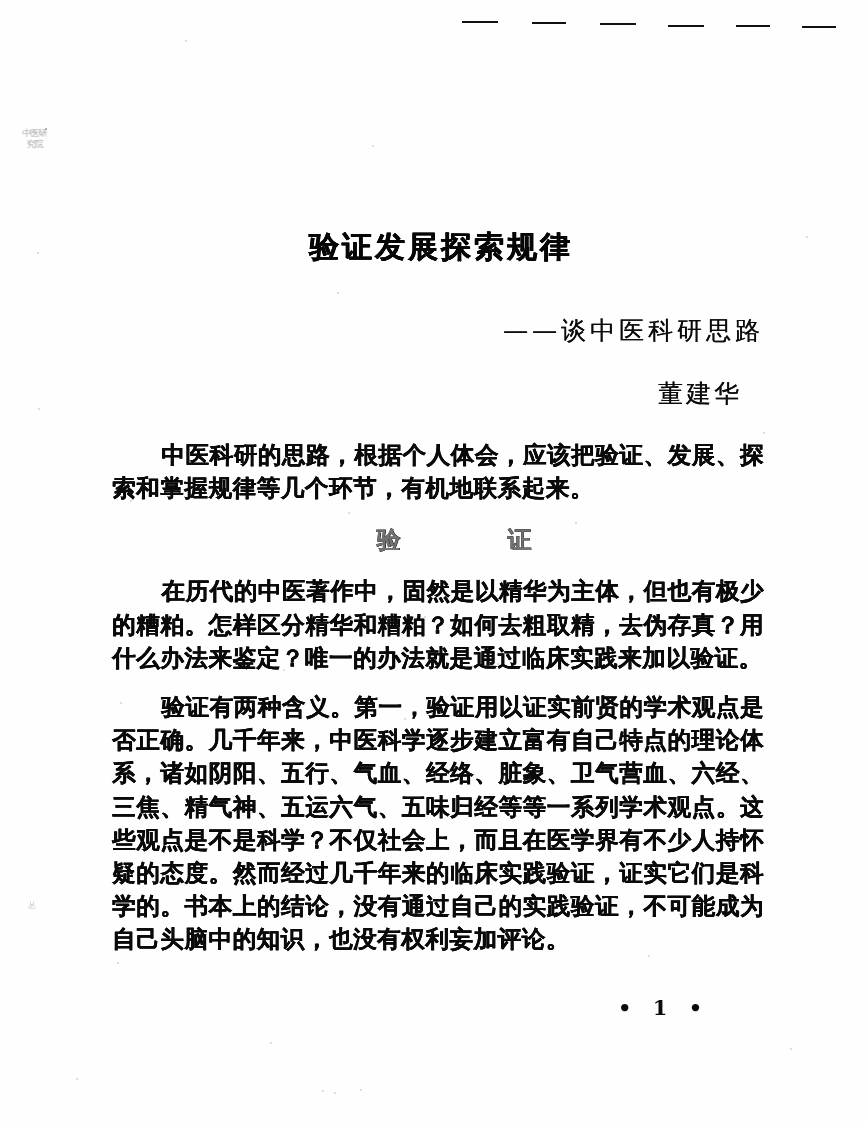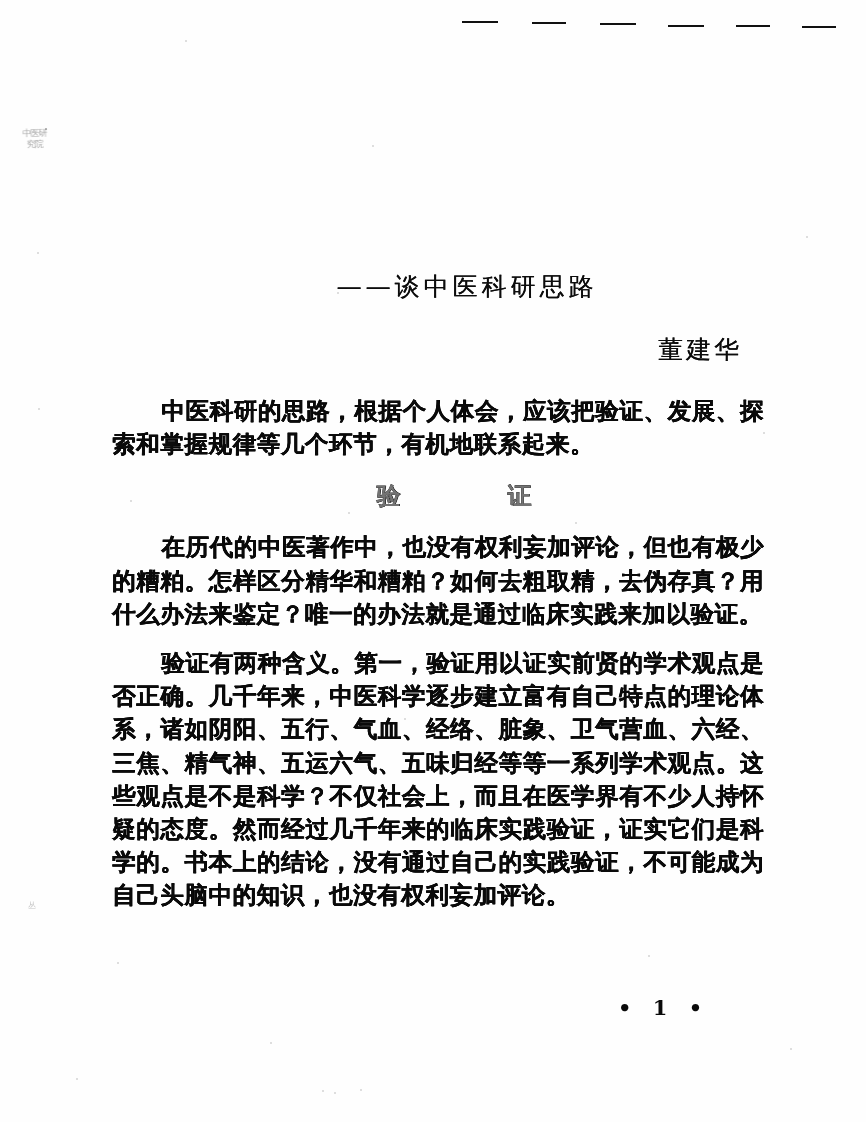--- a/index.html
+++ b/index.html
@@ -93,21 +93,21 @@
     margin: 0 0 0 0;
     padding-left: 6px;
     color: #060606;
     text-shadow: 0.45px 0 0 #000, 0 0.4px 0 #000, -0.3px 0.2px 0 #1a1a1a;
   }
 
   .subtitle {
     font-family: "DejaVu Serif", "Liberation Serif", serif;
     font-size: 25px;
     font-weight: 500;
-    text-align: center;
+    text-align: right;
     letter-spacing: 4px;
     line-height: 40px;
     margin: 42px 0 0 0;
     padding-left: 58px;
     color: #0c0c0c;
     text-shadow: 0.3px 0.2px 0 #111;
   }
 
   .byline {
     font-family: "DejaVu Serif", "Liberation Serif", serif;
@@ -187,34 +187,35 @@
     <span class="dash"></span>
     <span class="dash"></span>
     <span class="dash"></span>
   </div>
 
   <div class="margin-stamp">中医研究院</div>
   <div class="margin-stamp-2">丛</div>
 
   <div class="content">
 
+    <h1 class="title">验证发展探索规律</h1>
 
     <div class="subtitle">——谈中医科研思路</div>
 
     <div class="byline">董建华</div>
 
     <p class="para indent first-para">中医科研的思路，根据个人体会，应该把验证、发展、探索和掌握规律等几个环节，有机地联系起来。</p>
 
     <div class="section-head">
       <span>验</span>
       <span class="gap"></span>
       <span>证</span>
     </div>
 
-    <p class="para indent p-verify-1">在历代的中医著作中，也没有权利妄加评论，但也有极少的糟粕。怎样区分精华和糟粕？如何去粗取精，去伪存真？用什么办法来鉴定？唯一的办法就是通过临床实践来加以验证。</p>
+    <p class="para indent p-verify-1">在历代的中医著作中，固然是以精华为主体，但也有极少的糟粕。怎样区分精华和糟粕？如何去粗取精，去伪存真？用什么办法来鉴定？唯一的办法就是通过临床实践来加以验证。</p>
     <p class="para indent p-verify-2">验证有两种含义。第一，验证用以证实前贤的学术观点是否正确。几千年来，中医科学逐步建立富有自己特点的理论体系，诸如阴阳、五行、气血、经络、脏象、卫气营血、六经、三焦、精气神、五运六气、五味归经等等一系列学术观点。这些观点是不是科学？不仅社会上，而且在医学界有不少人持怀疑的态度。然而经过几千年来的临床实践验证，证实它们是科学的。书本上的结论，没有通过自己的实践验证，不可能成为自己头脑中的知识，也没有权利妄加评论。</p>
 
   </div>
 
   <div class="folio">• 1 •</div>
 
   <span class="speck" style="left:45px;  top:128px; width:2px; height:2px;"></span>
   <span class="speck light" style="left:372px; top:145px; width:2px; height:2px;"></span>
   <span class="speck light" style="left:37px;  top:252px; width:2px; height:2px;"></span>
   <span class="speck light" style="left:806px; top:236px; width:2px; height:2px;"></span>

